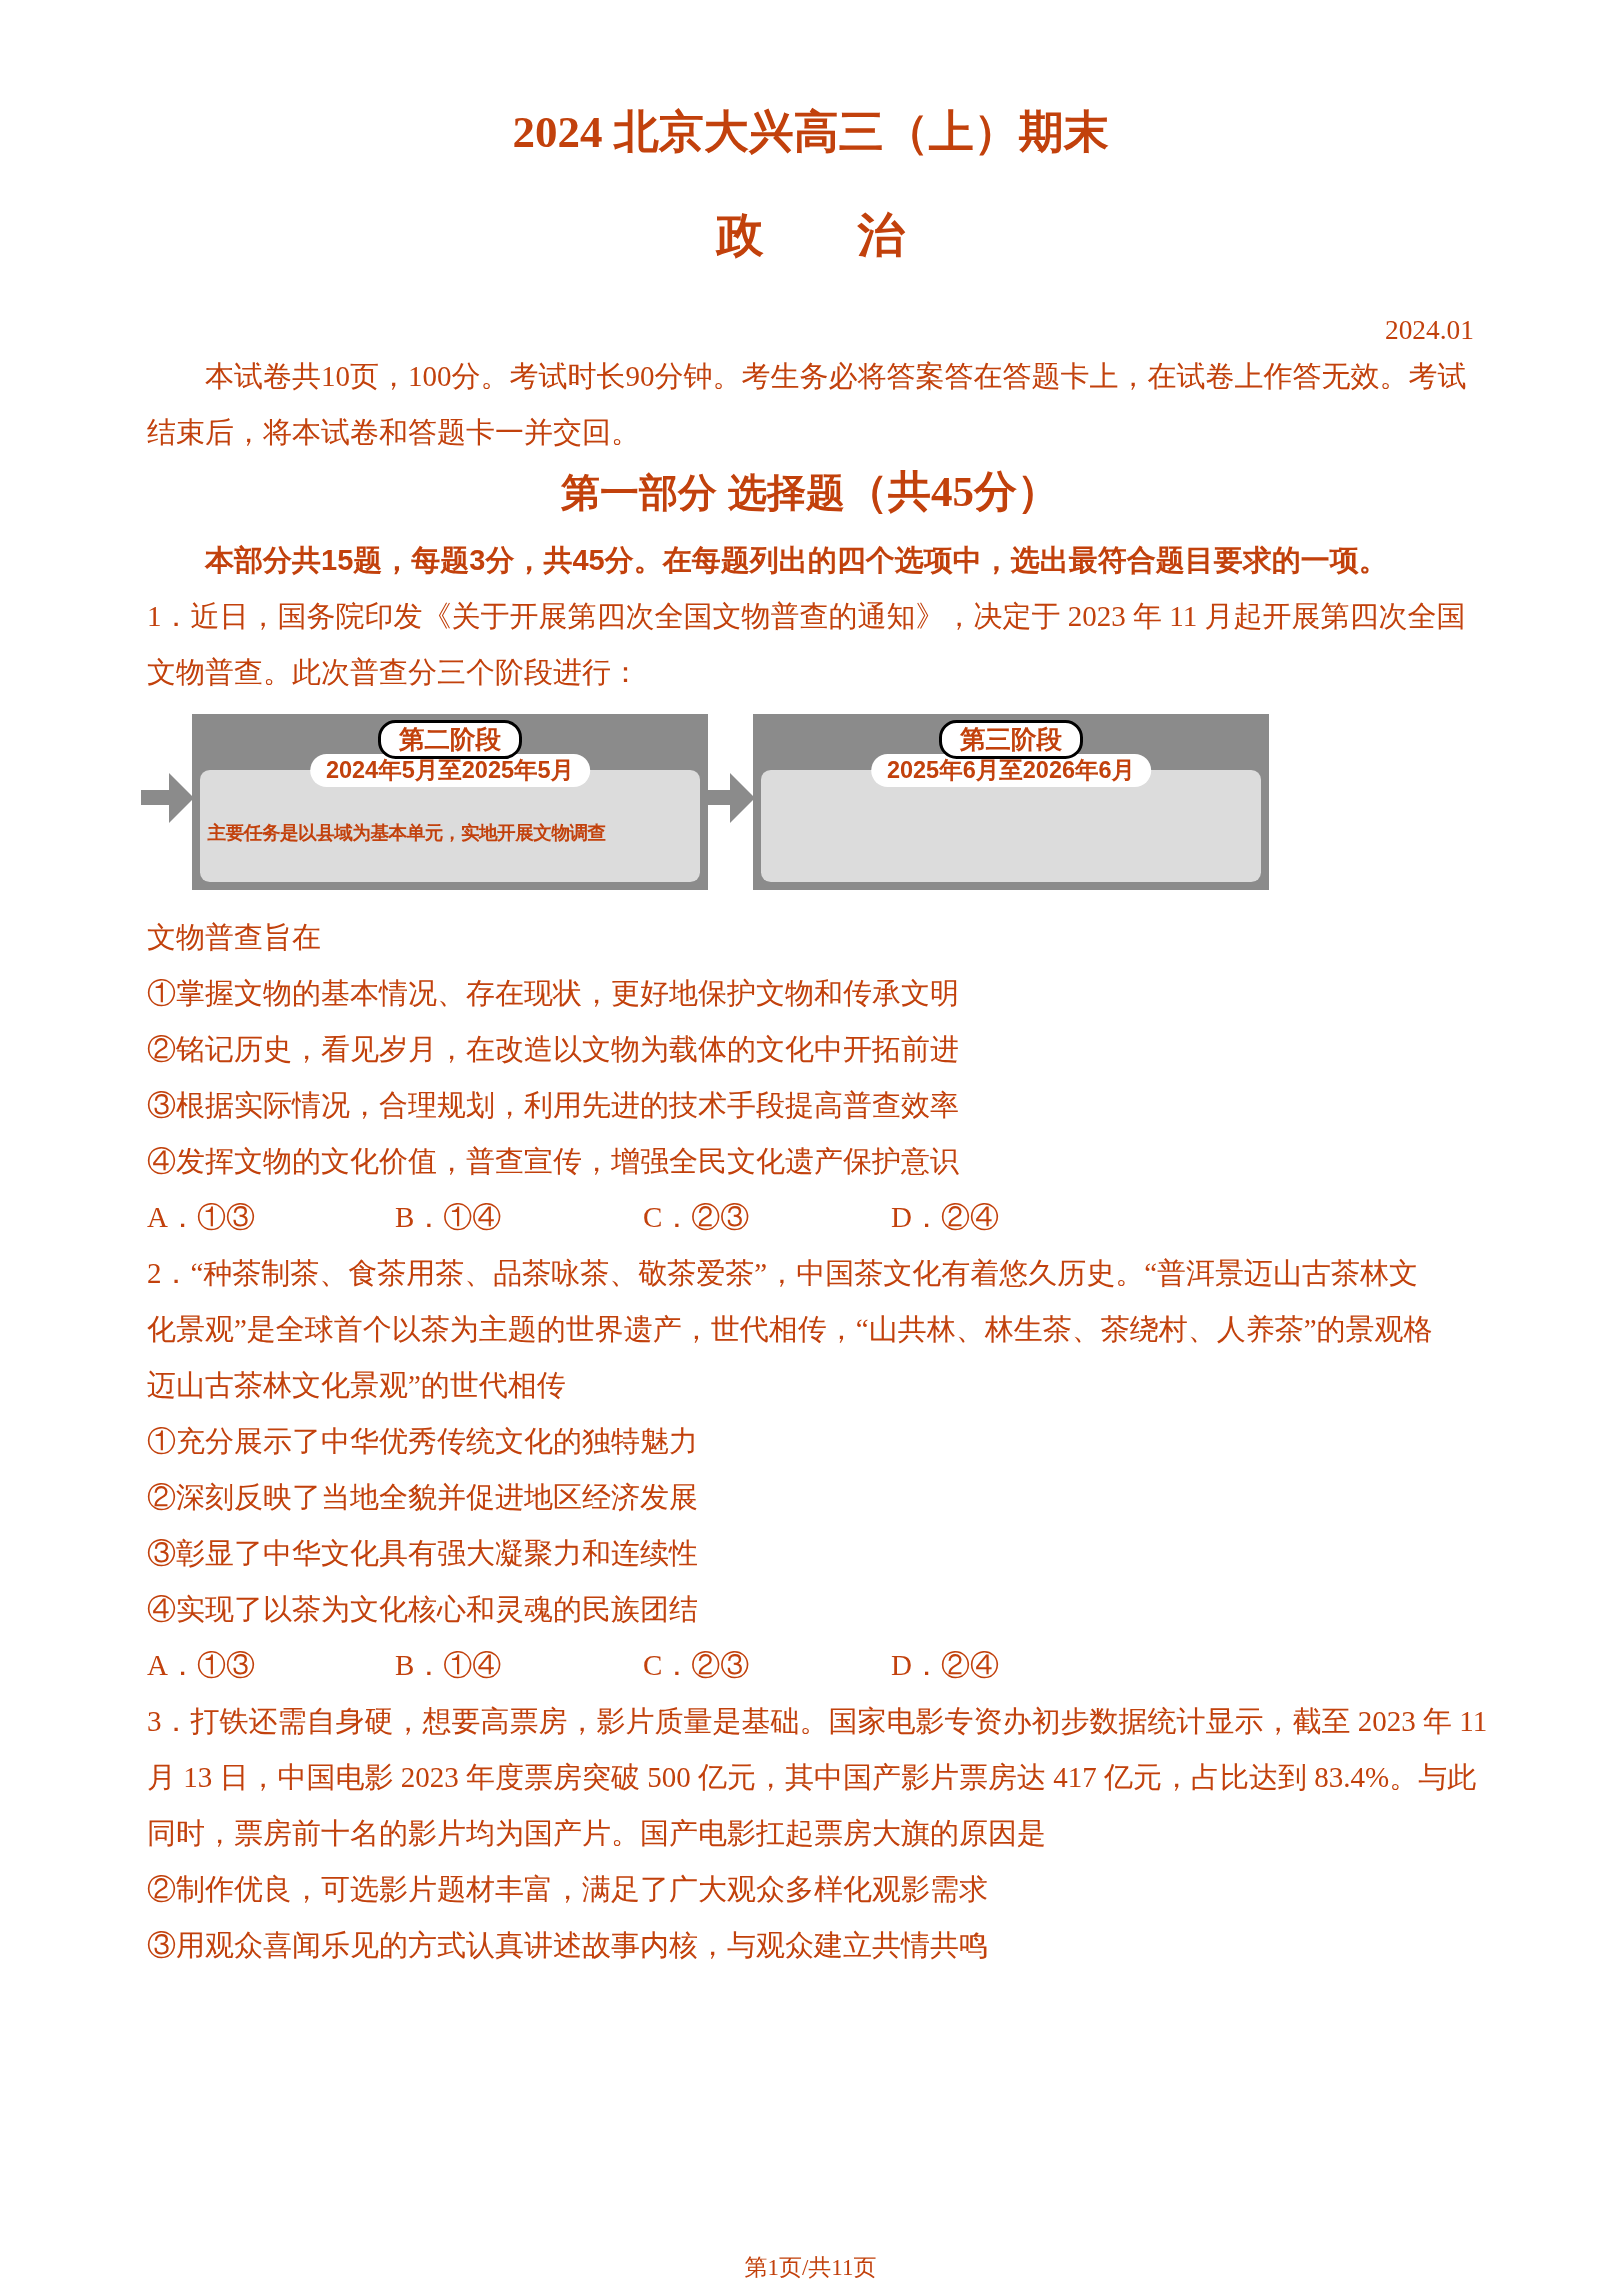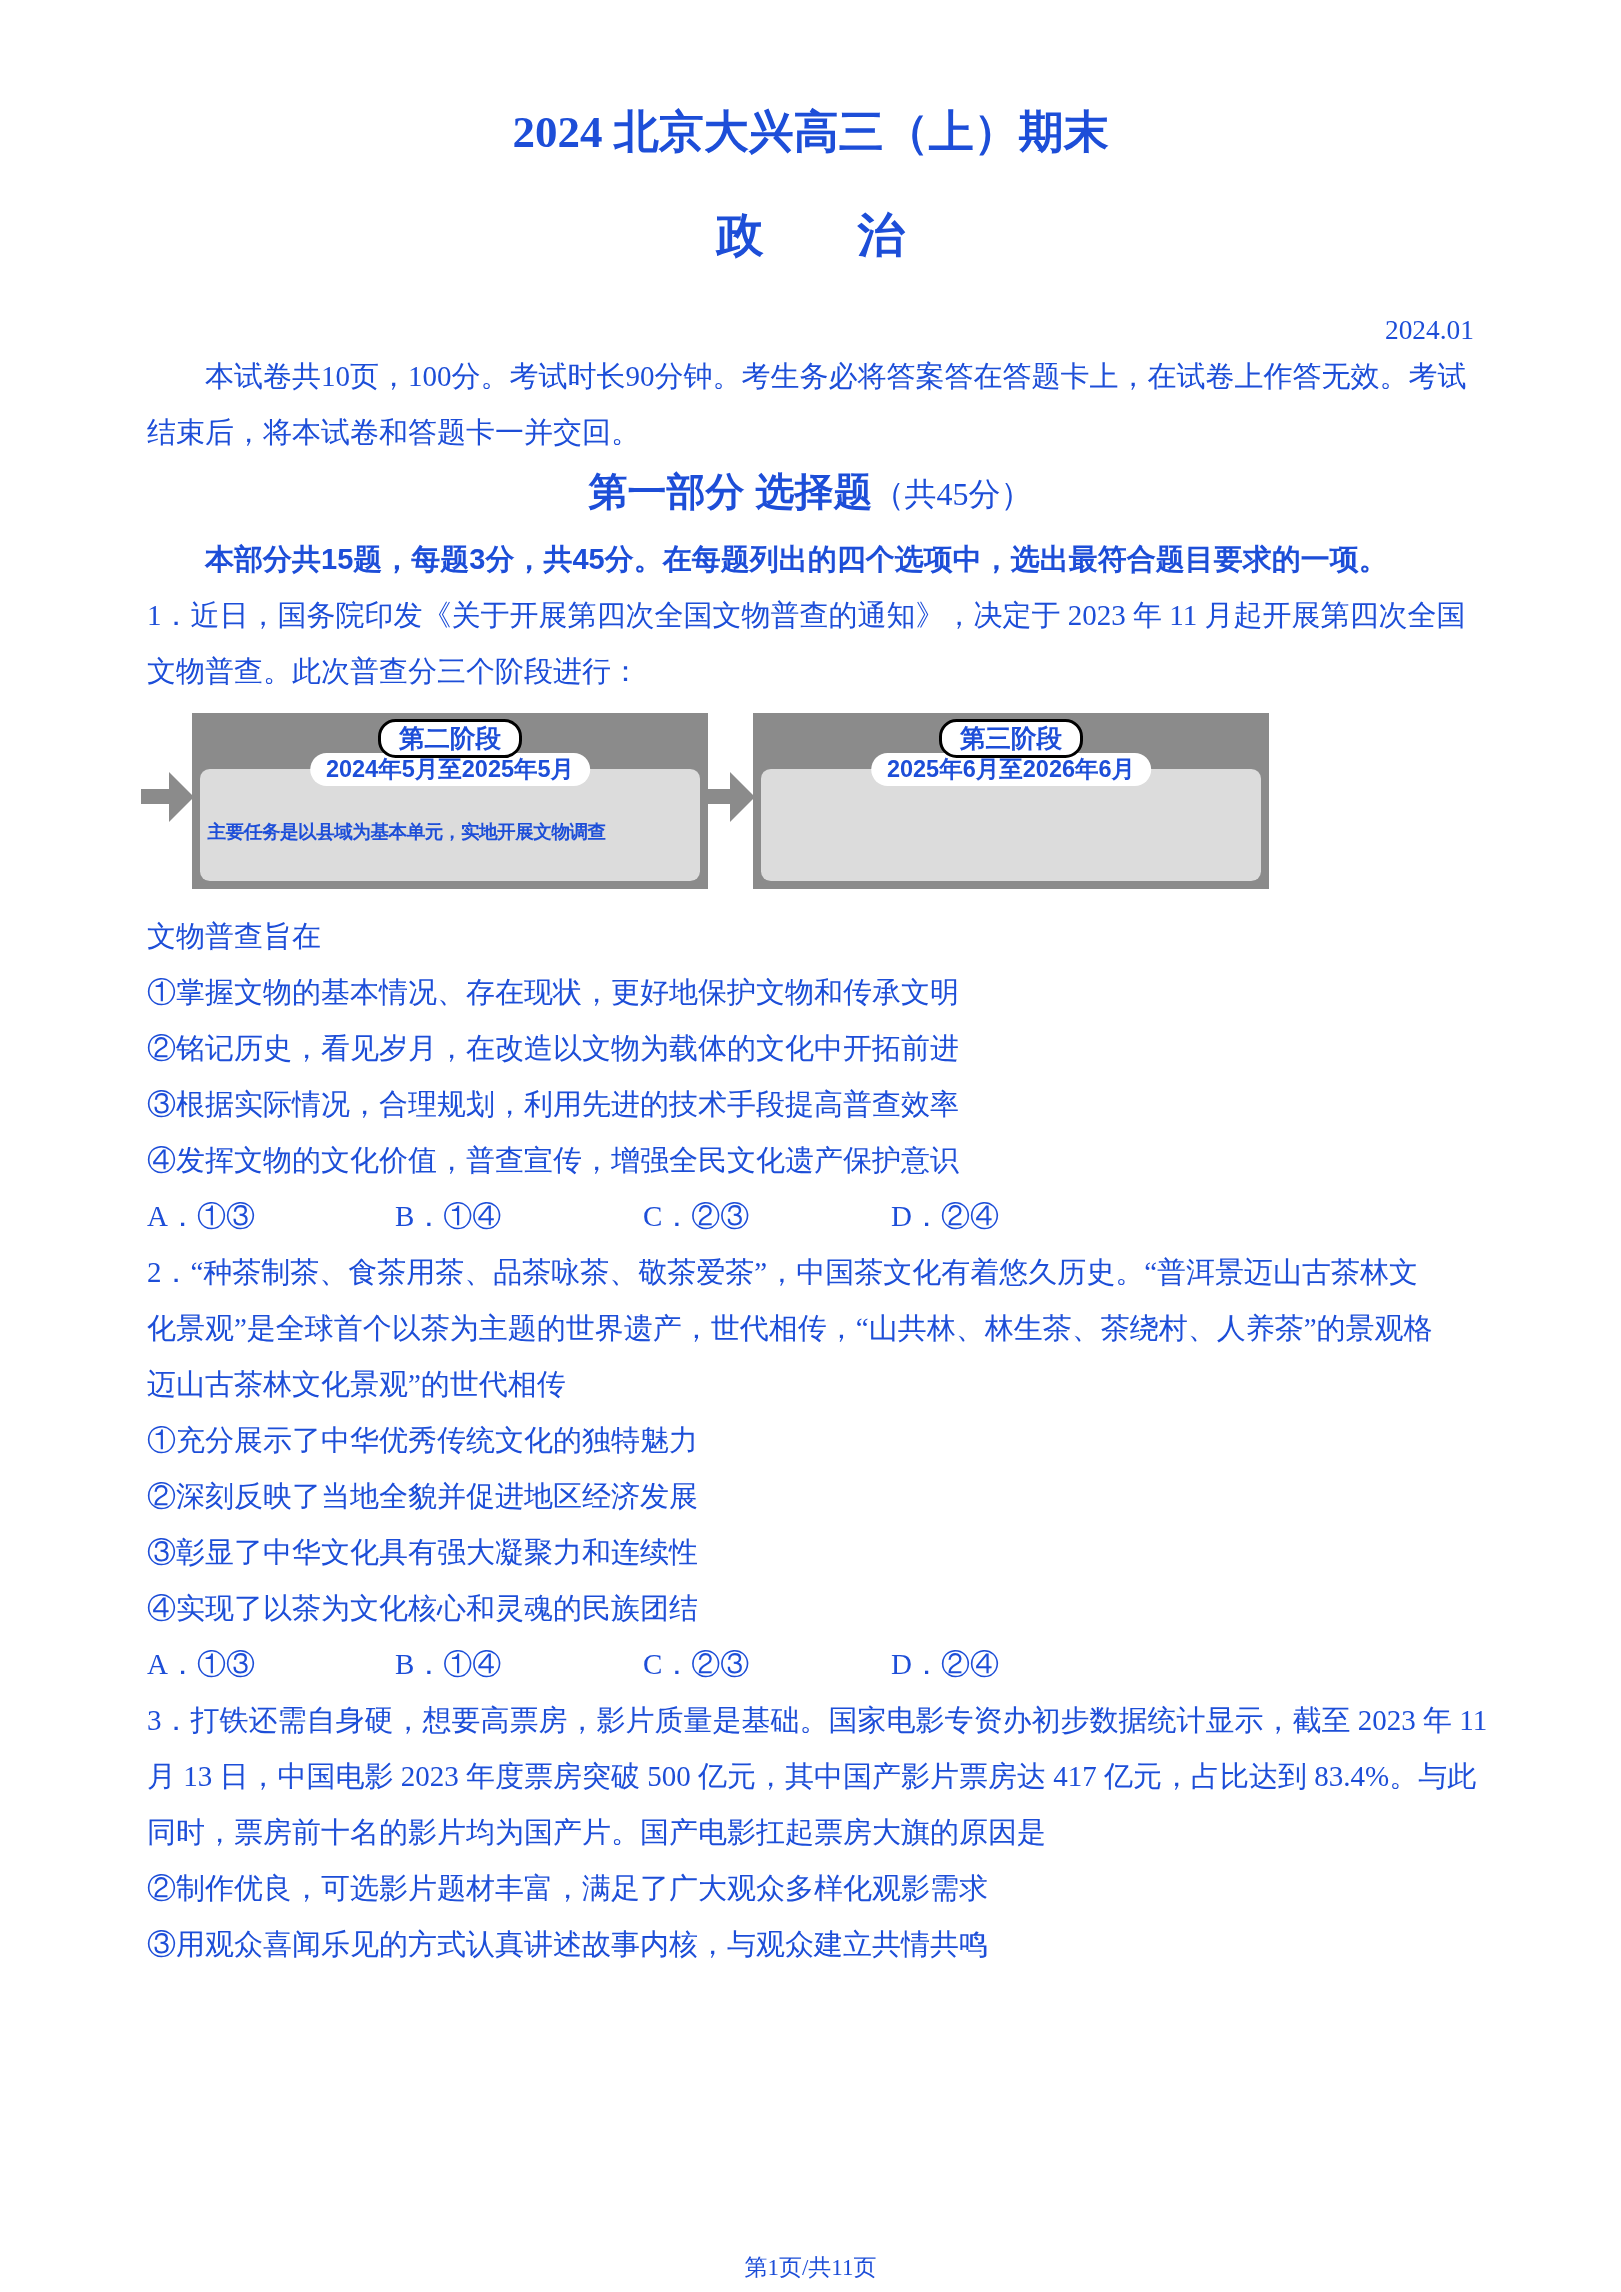--- a/index.html
+++ b/index.html
@@ -3,21 +3,21 @@
 <meta charset="utf-8">
 <style>
   html,body{margin:0;padding:0;background:#ffffff;}
   .page{
     position:relative;
     width:1621px;height:2293px;
     background:#ffffff;
     box-sizing:border-box;
     padding:98px 147px 0 147px;
     font-family:"Liberation Serif",serif;
-    color:#1d4ed8;
+    color:#c2410c;
     overflow:hidden;
   }
   .doc-title{
     text-align:center;
     font-size:45px;line-height:69px;
     font-weight:bold;
     white-space:nowrap;
   }
   .doc-subject{
     text-align:center;
@@ -40,21 +40,21 @@
   .section-heading{
     text-align:center;
     line-height:63px;
     white-space:nowrap;
   }
   .section-heading .main{
     font-family:"Liberation Sans",sans-serif;
     font-weight:bold;font-size:39px;
   }
   .section-heading .note{
-    font-size:32px;font-weight:normal;
+    font-size:43px;font-weight:bold;
   }
   .instructions{
     font-family:"Liberation Sans",sans-serif;
     font-weight:600;
     font-size:29px;line-height:56px;
     text-indent:2em;
     white-space:nowrap;
   }
   .choices-row{
     display:flex;

